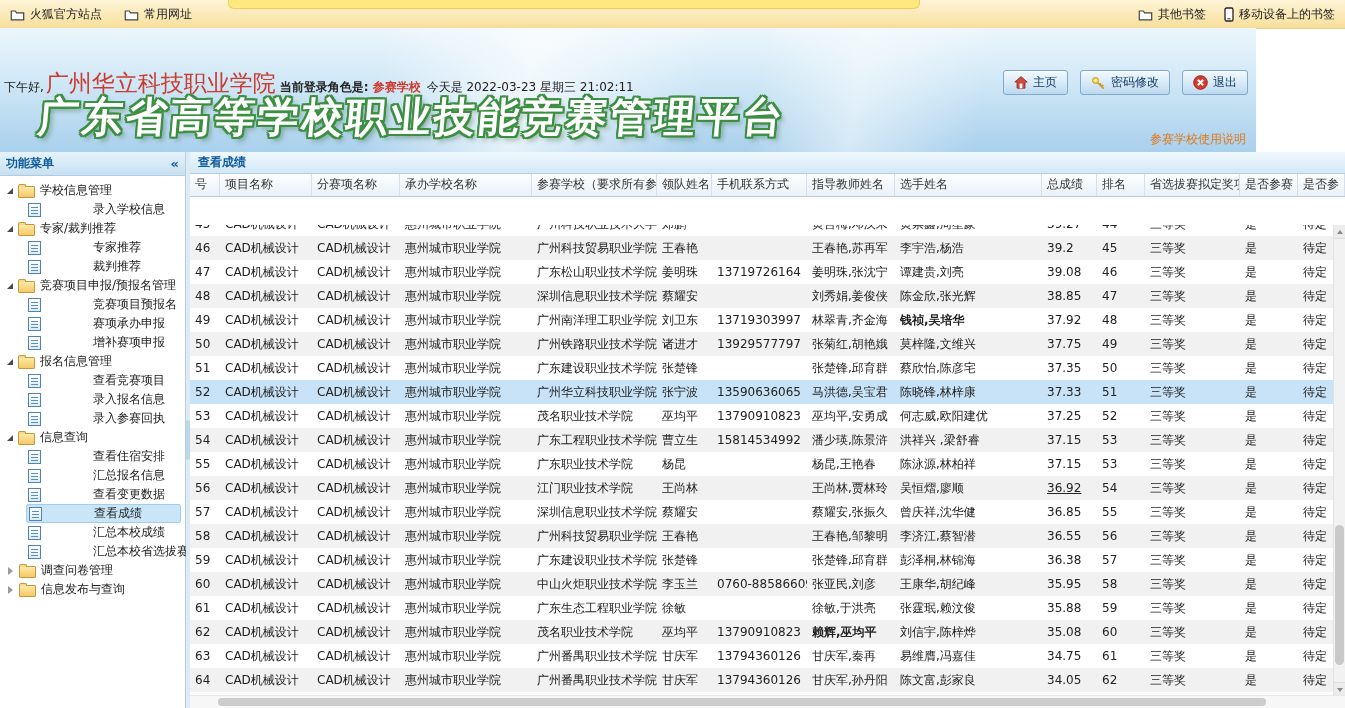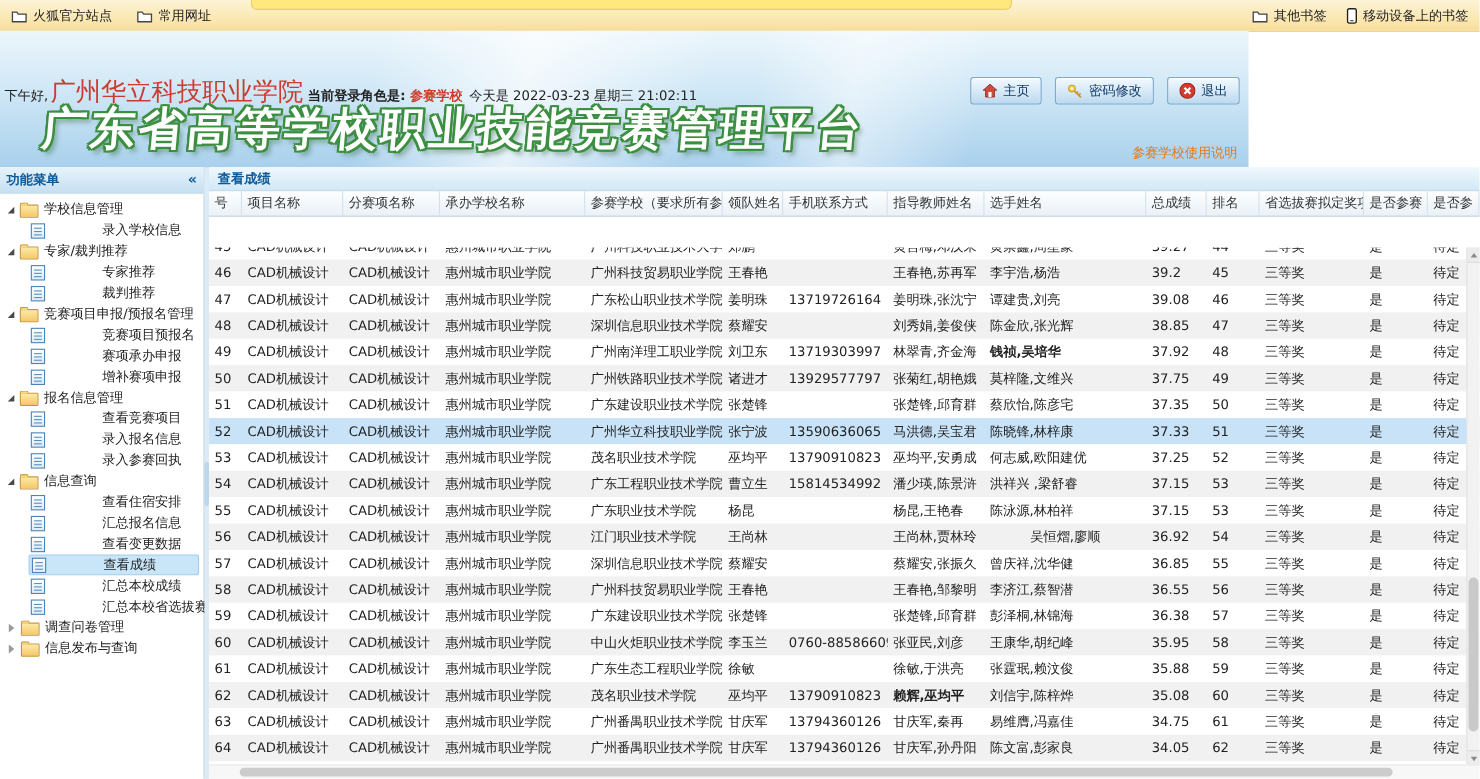--- a/index.html
+++ b/index.html
@@ -9,21 +9,21 @@
   #bookmarkbar{position:absolute;top:0;left:0;width:1345px;height:28px;
     background:linear-gradient(180deg,#fdf3d6 0%,#fae6ad 70%,#f7dd9a 100%);
     border-bottom:1px solid #e8d08c;}
   #theme-strip{position:absolute;top:0;left:228px;width:690px;height:8px;background:#ffe87d;
     border:1px solid #eccc5f;border-top:none;border-radius:0 0 6px 6px;}
   .bm-left{position:absolute;left:10px;top:0;height:28px;display:flex;align-items:center;gap:22px;}
   .bm-right{position:absolute;right:10px;top:0;height:28px;display:flex;align-items:center;gap:18px;}
   .bm-item{display:flex;align-items:center;gap:5px;color:#222;cursor:default;}
 
   
-  #header{position:absolute;top:28px;left:0;width:1135px;height:124px;overflow:hidden;
+  #header{position:absolute;top:28px;left:0;width:1256px;height:124px;overflow:hidden;
     background:linear-gradient(180deg,#ecf6fc 0%,#cfe7f6 45%,#a9d0ec 100%);
     border-bottom:1px solid #9bbfd8;}
   #header::before{content:"";position:absolute;inset:0;
     background:linear-gradient(105deg,rgba(255,255,255,0) 30%,rgba(255,255,255,.7) 42%,rgba(255,255,255,0) 56%),
                linear-gradient(100deg,rgba(255,255,255,0) 60%,rgba(255,255,255,.5) 68%,rgba(255,255,255,0) 78%);}
   #greeting{position:absolute;left:4px;top:40px;display:flex;align-items:baseline;white-space:nowrap;}
   #greeting .pre{font-size:12px;}
   #greeting .school{font-size:23px;color:#cc3b2f;margin:0 2px;}
   #greeting .role-label{font-weight:bold;margin-left:2px;}
   #greeting .role-value{color:#d03a2e;font-weight:bold;margin:0 6px 0 4px;}
@@ -490,22 +490,22 @@
         </div>
         <div class="grow even">
           <div class="gcell" style="width: 30px;">56</div>
           <div class="gcell" style="width: 92px;">CAD机械设计</div>
           <div class="gcell" style="width: 88px;">CAD机械设计</div>
           <div class="gcell" style="width: 132px;">惠州城市职业学院</div>
           <div class="gcell" style="width: 125px;">江门职业技术学院</div>
           <div class="gcell" style="width: 55px;">王尚林</div>
           <div class="gcell" style="width: 95px;"></div>
           <div class="gcell" style="width: 88px;">王尚林,贾林玲</div>
-          <div class="gcell" style="width: 147px; text-align: center;">吴恒熠,廖顺</div>
-          <div class="gcell" style="width: 55px;">36.92</div>
+          <div class="gcell" style="width: 147px;">吴恒熠,廖顺</div>
+          <div class="gcell" style="width: 55px; text-decoration: underline;">36.92</div>
           <div class="gcell" style="width: 48px;">54</div>
           <div class="gcell" style="width: 95px;">三等奖</div>
           <div class="gcell" style="width: 58px;">是</div>
           <div class="gcell" style="width: 47px;">待定</div>
         </div>
         <div class="grow">
           <div class="gcell" style="width: 30px;">57</div>
           <div class="gcell" style="width: 92px;">CAD机械设计</div>
           <div class="gcell" style="width: 88px;">CAD机械设计</div>
           <div class="gcell" style="width: 132px;">惠州城市职业学院</div>

